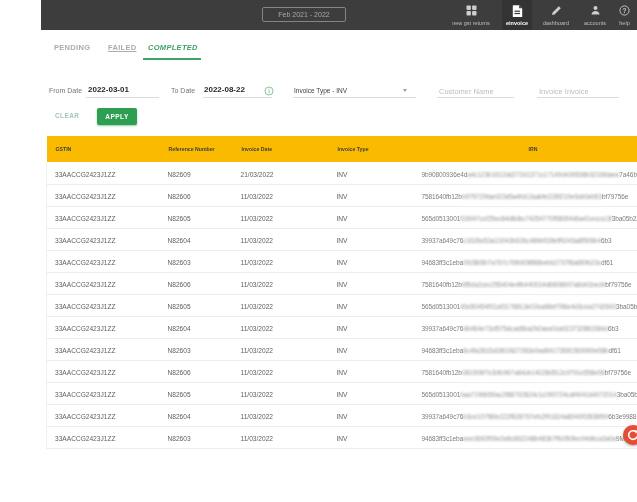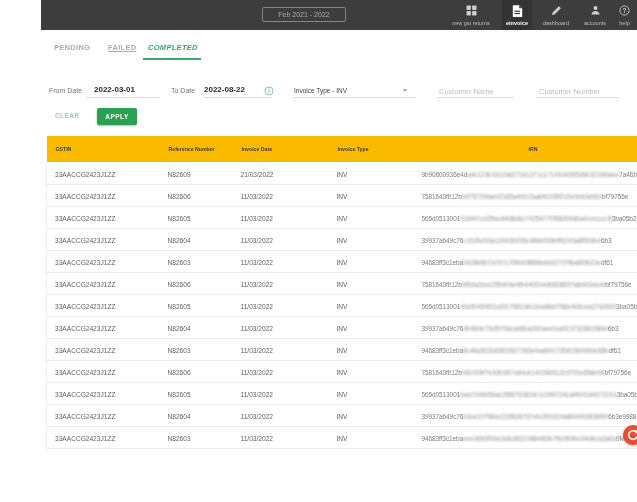--- a/index.html
+++ b/index.html
@@ -133,36 +133,36 @@
  <div class="sarr-up"></div>
  <div class="sarr-dn"></div>
 </div>
 
 <div class="tab" style="left:13px;">PENDING</div>
 <div class="tab" style="left:67px;text-decoration:underline;">FAILED</div>
 <div class="tab on" style="left:107px;font-style:italic;">COMPLETED</div>
 <div class="tabline"></div>
 
 <div class="flabel" style="left:8px;">From Date</div>
-<div class="fval" style="left:53px;">2022-03-01</div>
+<div class="fval" style="left:47px;">2022-03-01</div>
 <div class="uline" style="left:45px;width:73px;"></div>
 <div class="flabel" style="left:130px;">To Date</div>
 <div class="fval" style="left:163px;">2022-08-22</div>
 <div class="uline" style="left:162px;width:69px;"></div>
 <svg style="position:absolute;left:223px;top:86px;" width="10" height="10" viewBox="0 0 10 10">
  <circle cx="5" cy="5" r="4" fill="none" stroke="#7cc292" stroke-width="0.9"></circle>
  <rect x="4.6" y="4.2" width="0.9" height="3.2" fill="#7cc292"></rect>
  <rect x="4.6" y="2.4" width="0.9" height="1" fill="#7cc292"></rect>
 </svg>
 <div class="sel">Invoice Type - INV</div>
 <div class="caret"></div>
 <div class="uline" style="left:252px;width:123px;"></div>
 <div class="ph" style="left:398px;">Customer Name</div>
 <div class="uline" style="left:396px;width:77px;"></div>
-<div class="ph" style="left:498px;">Customer Number</div>
+<div class="ph" style="left:498px;">Invoice Invoice</div>
 <div class="uline" style="left:496px;width:82px;"></div>
 
 <div class="clear">CLEAR</div>
 <div class="apply">APPLY</div>
 
 <table>
 <colgroup>
         <col class="c1">
         <col class="c2">
         <col class="c3">

